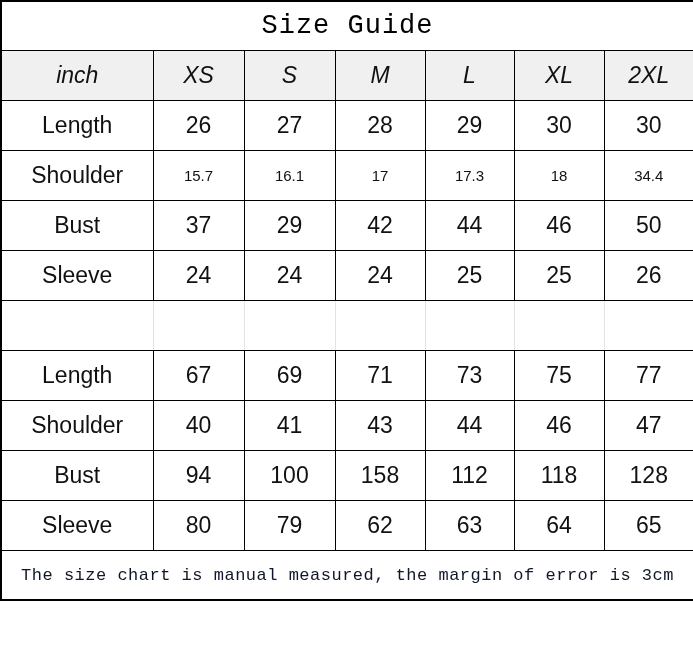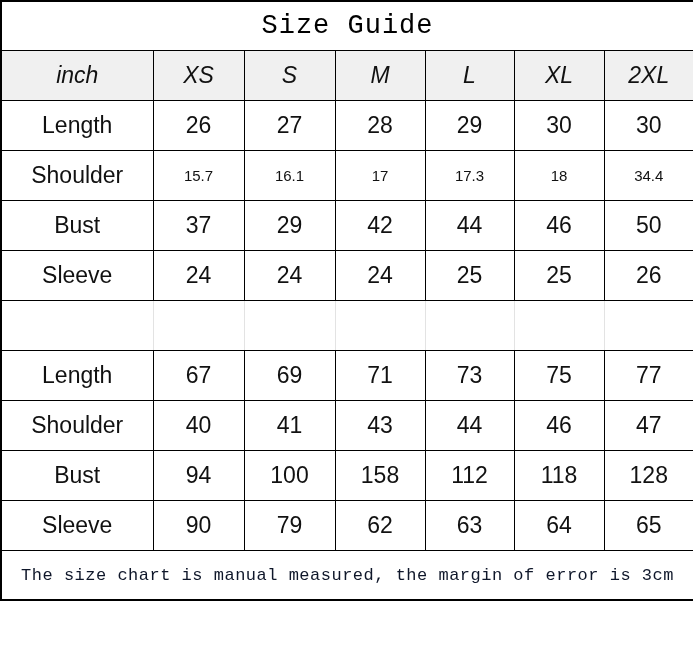--- a/index.html
+++ b/index.html
@@ -160,21 +160,21 @@
           <td>Bust</td>
           <td class="value-cell">94</td>
           <td class="value-cell">100</td>
           <td class="value-cell">158</td>
           <td class="value-cell">112</td>
           <td class="value-cell">118</td>
           <td class="value-cell">128</td>
         </tr>
         <tr class="data-row">
           <td>Sleeve</td>
-          <td class="value-cell">90</td>
+          <td class="value-cell">80</td>
           <td class="value-cell">79</td>
           <td class="value-cell">62</td>
           <td class="value-cell">63</td>
           <td class="value-cell">64</td>
           <td class="value-cell">65</td>
         </tr>
         <tr class="footer-row">
           <td colspan="7">The size chart is manual measured, the margin of error is 3cm</td>
         </tr>
       </tbody>

